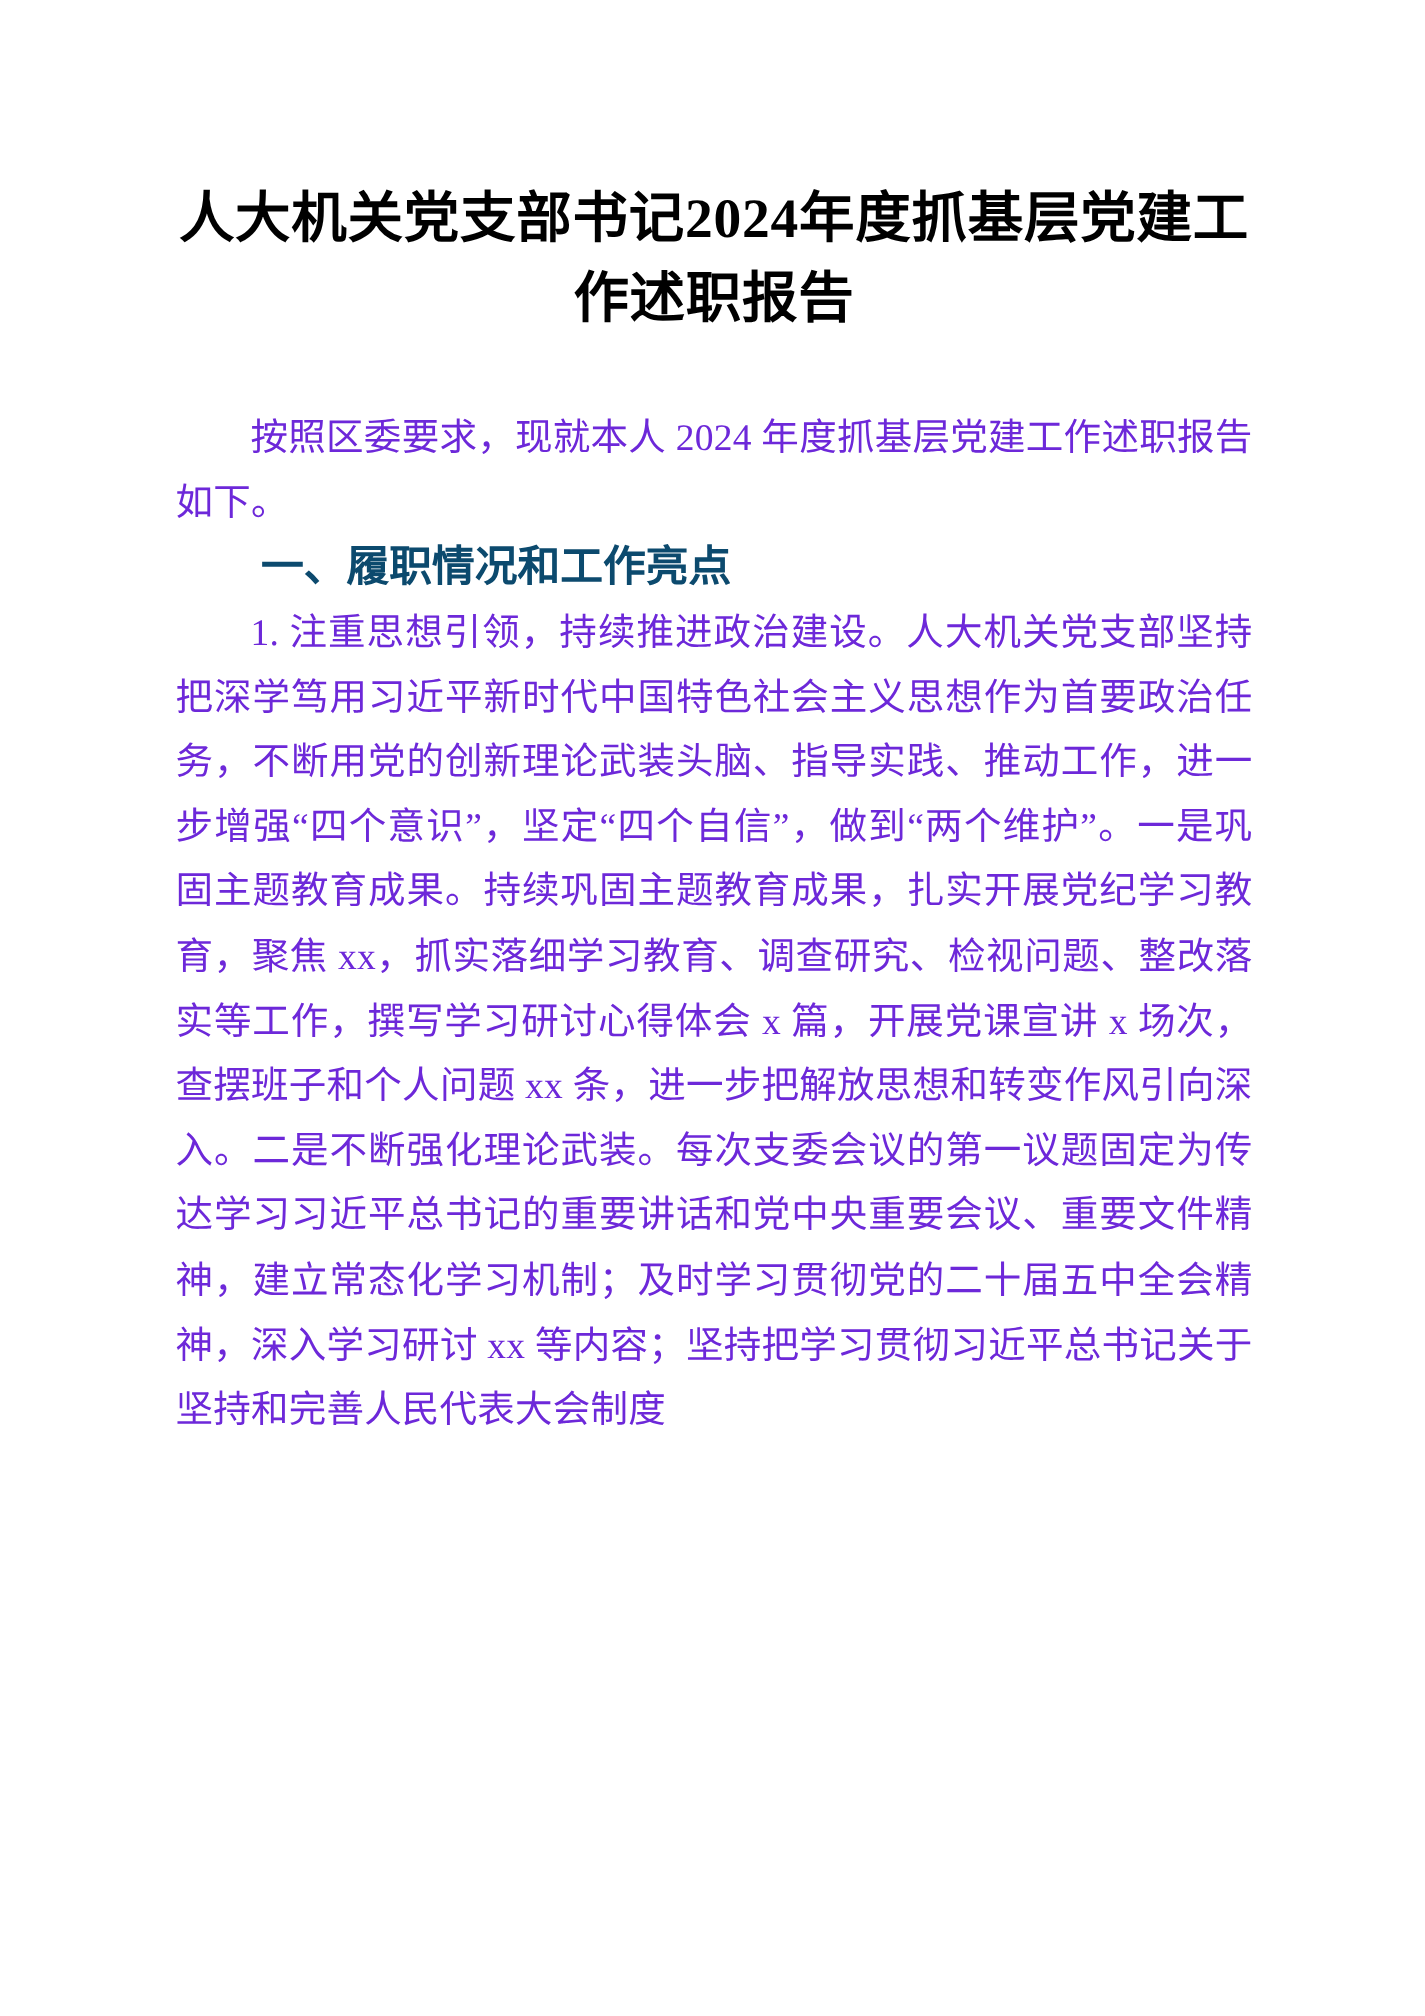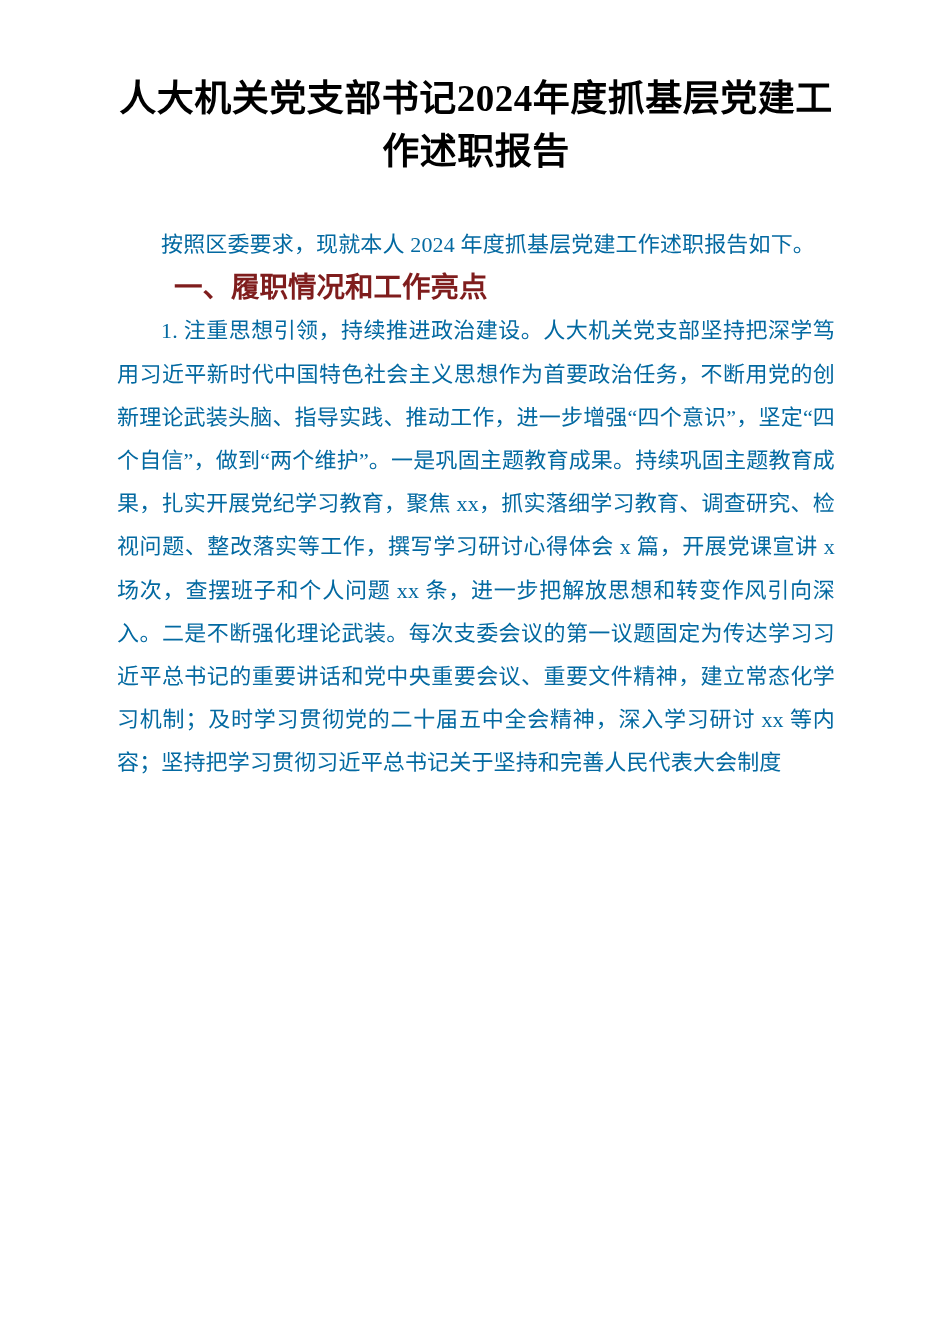--- a/index.html
+++ b/index.html
@@ -30,58 +30,58 @@
     left: 117px;
     top: 0;
     width: 718px;   
     height: 1344px;
     box-sizing: border-box;
   }
 
   
   .doc-title {
     margin: 0;
-    padding-top: 72px;
+    padding-top: 120px;
     text-align: center;
     font-family: "Liberation Serif", "DejaVu Serif", serif;
     font-weight: 700;
     font-size: 37px;
     line-height: 53px;
     letter-spacing: 0.5px;
     color: #000000;
     text-rendering: optimizeLegibility;
   }
 
   
   .title-gap {
     height: 45px;
   }
 
   
   .para {
     margin: 0;
     font-family: "Liberation Serif", "DejaVu Serif", serif;
-    font-size: 22px;
+    font-size: 25px;
     line-height: 43.2px;
-    color: #0369a1;
+    color: #6d28d9;
     text-align: justify;
     text-justify: inter-ideograph;
     text-indent: 2em;
     letter-spacing: 0.15px;
     word-break: break-all;
   }
 
   
   .section-heading {
     margin: 0;
     font-family: "Liberation Sans", "DejaVu Sans", sans-serif;
     font-weight: 700;
     font-size: 28.5px;
     line-height: 43.2px;
-    color: #7f1d1d;
+    color: #0c4a6e;
     text-indent: 2em;
     letter-spacing: 0px;
   }
 </style>
 </head>
 <body>
 
 <div class="page">
   <div class="content">
 

